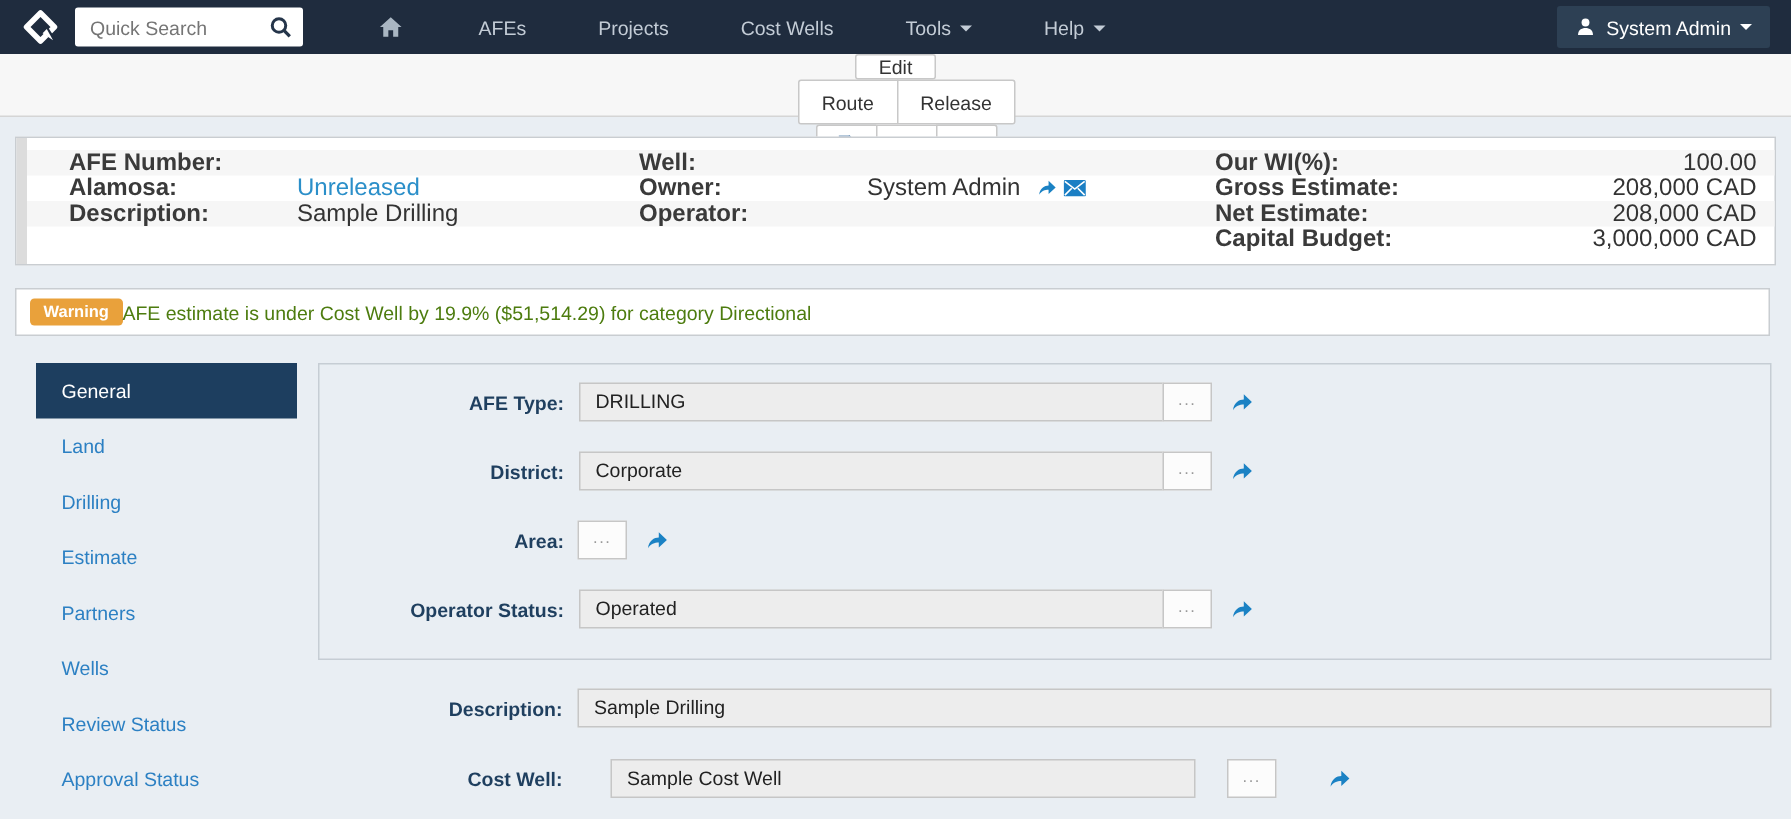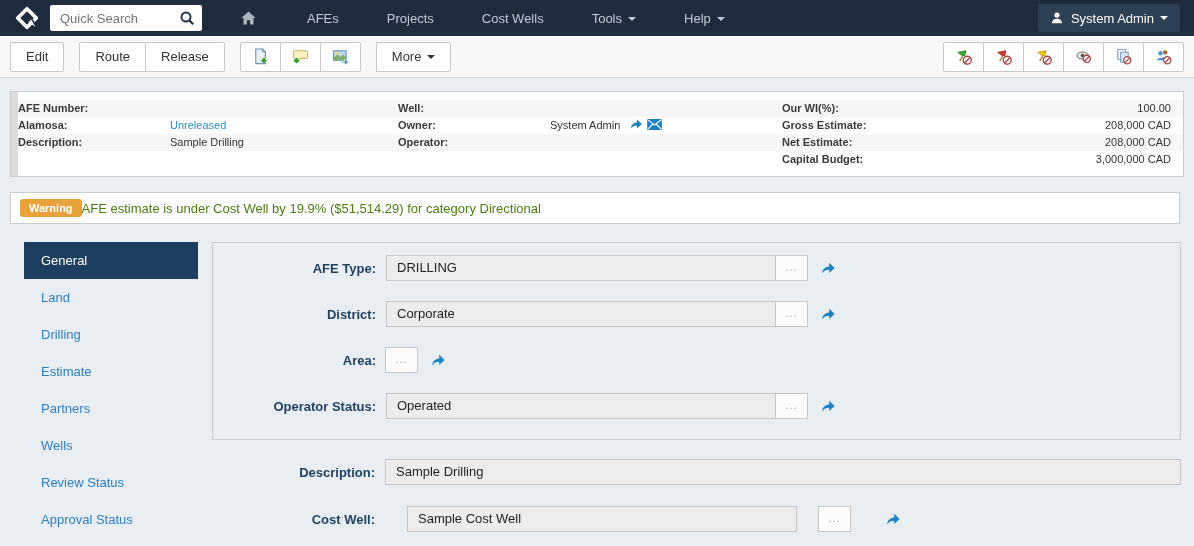--- a/index.html
+++ b/index.html
@@ -2,50 +2,50 @@
 <html><head>
 <meta charset="utf-8">
 <style>
   * { box-sizing: border-box; }
   html,body { margin:0; padding:0; width:1194px; height:546px; overflow:hidden; }
   body { background:#e9eef3; font-family:"Liberation Sans", sans-serif; font-size:13px; color:#333; }
 
   
   .navbar { height:36px; background:#1f2c3e; display:flex; align-items:center; padding:0 8px; }
   .logo { width:30px; height:26px; display:flex; align-items:center; justify-content:center; margin:0 8px 0 4px; }
-  .search-wrap { position:relative; margin-right:20px; }
+  .search-wrap { position:relative; margin-right:32px; }
   .search-input { width:152px; height:26px; border:none; border-radius:2px; padding:0 26px 0 10px;
                   font-family:"Liberation Sans",sans-serif; font-size:13px; color:#333; outline:none; }
   .search-icon { position:absolute; right:7px; top:5px; width:16px; height:16px; }
   .nav-home { margin:0 26px 0 18px; display:flex; align-items:center; cursor:pointer; }
   .nav-item { color:#c3ccd6; margin:0 24px; cursor:pointer; white-space:nowrap; }
   .caret { display:inline-block; width:0; height:0; border-left:4px solid transparent;
            border-right:4px solid transparent; border-top:4px solid currentColor; margin-left:6px; vertical-align:middle; }
   .user-btn { margin-left:auto; margin-right:6px; background:#2d4054; color:#fff; height:28px;
               display:flex; align-items:center; padding:0 12px; border-radius:2px; cursor:pointer; }
   .user-btn svg { margin-right:7px; }
 
   
   .toolbar { height:42px; background:#f7f7f7; border-bottom:1px solid #d5d5d5;
-             display:flex; align-items:center; padding:0 10px; }
+             display:flex; align-items:center; padding:0 10px;flex-direction:column; }
   .btn { background:#fff; border:1px solid #c8c8c8; border-radius:2px; height:30px; padding:0 15px;
          font-size:13px; color:#333; display:inline-flex; align-items:center; cursor:pointer; }
   .btn-group { display:inline-flex; margin-left:13px; }
   .btn-group .btn { border-radius:0; margin-left:-1px; }
   .btn-group .btn:first-child { border-radius:2px 0 0 2px; margin-left:2px; }
   .btn-group .btn:last-child { border-radius:0 2px 2px 0; }
   .icon-btn { width:41px; padding:0; justify-content:center; }
   .right-icons { margin-left:auto; }
 
   
   .summary { margin:13px 10px 0 10px; background:#fff; border:1px solid #c9cdd1; position:relative;
              padding:8px 0 8px 7px; }
   .summary-strip { position:absolute; left:0; top:0; bottom:0; width:7px; background:#dcdcdc; }
   .srow { display:grid; grid-template-columns:152px 228px 152px 232px 168px 1fr;
-          padding:0 12px 0 0; height:17px; line-height:17px; font-size:11px; }
+          padding:0 12px 0 28px; height:17px; line-height:17px; font-size:16px; }
   .srow:nth-child(even) { background:#f6f6f6; }
   .slabel { font-weight:bold; color:#3a3a3a; }
   .sval  { color:#333; }
   .sval.right { text-align:right; }
   .link { color:#2b8fc9; cursor:pointer; }
   .owner-icons { display:inline-flex; align-items:center; gap:4px; margin-left:6px; vertical-align:-2px; }
 
   
   .warning-panel { margin:15px 14px 0 10px; background:#fff; border:1px solid #c9cdd1; height:32px;
                    display:flex; align-items:center; }

